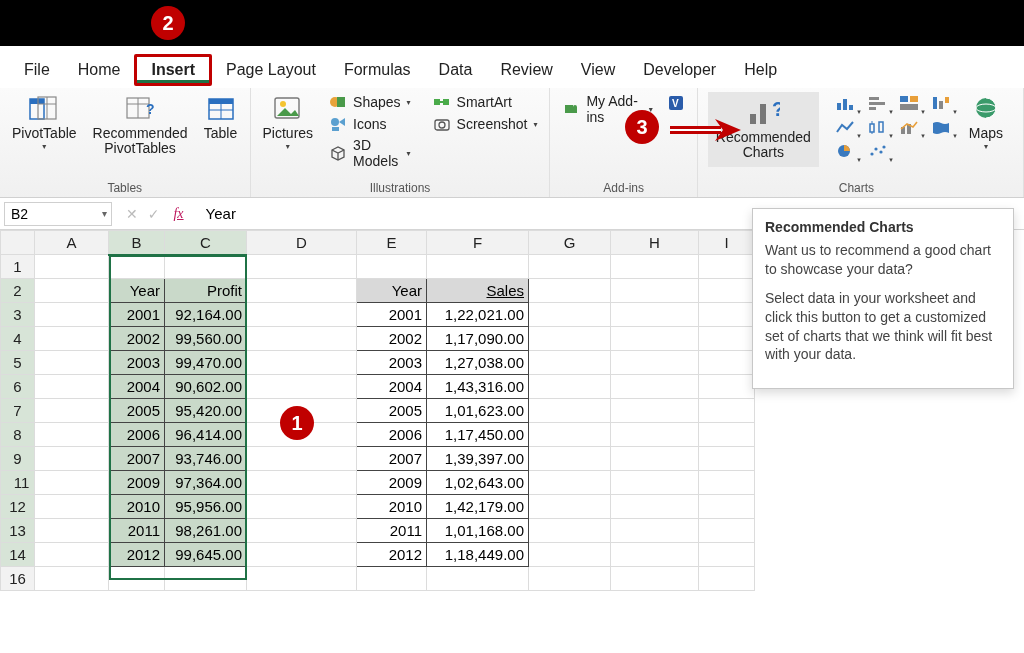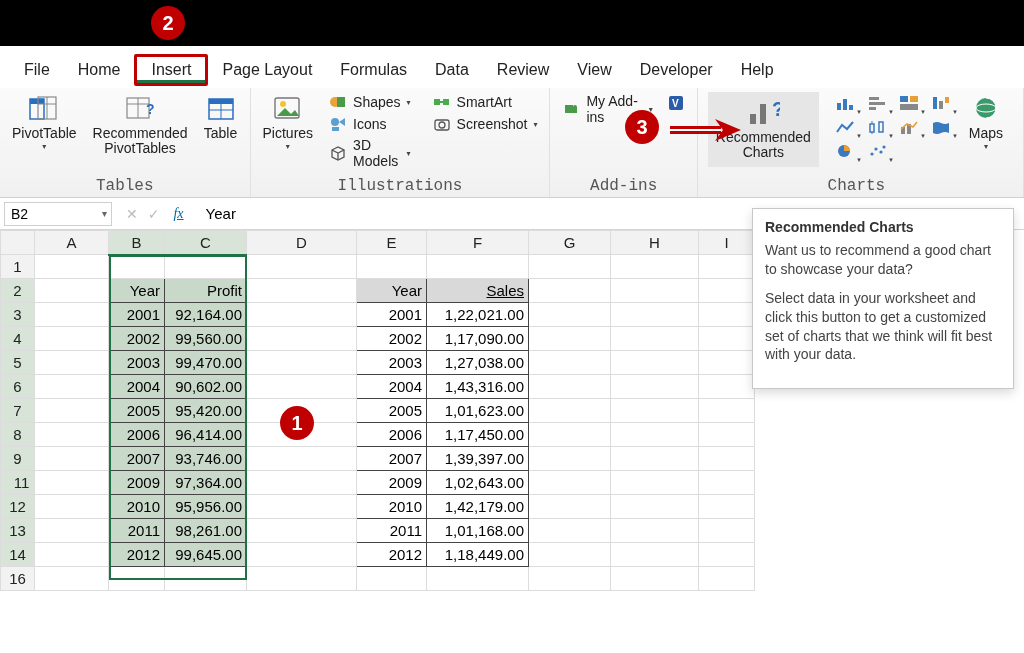--- a/index.html
+++ b/index.html
@@ -8,45 +8,45 @@
   
   .topstrip { height: 46px; background: #000; position: relative; }
   .badge { position: absolute; width: 34px; height: 34px; background: #c00000; border-radius: 50%; color:#fff; font-weight:700; font-size:20px; display:flex; align-items:center; justify-content:center; }
   .badge-2 { top: 6px; left: 151px; z-index: 20; }
   .badge-1 { top: 406px; left: 280px; z-index: 20; }
   .badge-3 { top: 110px; left: 625px; z-index: 30; }
 
   
   .tabs { display:flex; gap: 0; padding: 8px 10px 2px 10px; align-items:center; font-size: 16px; color:#222; position: relative; }
   .tab { padding: 4px 14px; cursor: pointer; border-radius: 2px; }
-  .tab.active { border: 3px solid #c00000; box-shadow: inset 0 -3px 0 #1f7246; font-weight:400; }
+  .tab.active { border: 3px solid #c00000; box-shadow: inset 0 -3px 0 #1f7246; font-weight:700; }
 
   
   .ribbon { display:flex; border-bottom: 1px solid #d0d0d0; background: linear-gradient(#fbfbfb,#f0f0f0); height: 110px; }
   .group { border-right: 1px solid #e0e0e0; padding: 4px 10px 2px 10px; display:flex; flex-direction:column; align-items:center; justify-content:space-between; height:100%; }
-  .group-label { font-size: 16px; color:#555; padding-top:2px;font-family:Liberation Mono, monospace; }
+  .group-label { font-size: 12px; color:#555; padding-top:2px; }
   .group-body { display:flex; align-items:flex-start; gap: 12px; flex:1; }
   .btn-big { display:flex; flex-direction:column; align-items:center; gap:2px; padding:2px 2px; font-size:14px; color:#222; cursor:pointer; text-align:center; line-height:1.1; position:relative; }
   .btn-big.highlight { background:#e6e6e6; }
   .ico { width:34px; height:30px; display:flex; align-items:center; justify-content:center; font-size:22px; }
   .drop { font-size:8px; color:#444; }
   .small-list { display:flex; flex-direction:column; gap:2px; font-size:14px; color:#222; }
   .small-item { display:flex; align-items:center; gap:6px; padding:1px 2px; cursor:pointer; }
   .small-item .mini-ico { width:18px; height:18px; display:flex; align-items:center; justify-content:center; }
 
   .chart-mini-grid { display:grid; grid-template-columns: repeat(4, 28px); grid-template-rows: repeat(3, 22px); gap:2px 4px; }
   .chart-mini { display:flex; align-items:center; justify-content:center; font-size:14px; color:#3a6ea5; cursor:pointer; position:relative; }
   .chart-mini .drop { position:absolute; right:-2px; bottom:-2px; font-size:7px; }
 
   
   .fxrow { display:flex; align-items:center; border-bottom:1px solid #d5d5d5; height:32px; background:#fff; }
   .namebox { width:108px; border:1px solid #cfcfcf; margin:3px 4px; height:24px; display:flex; align-items:center; padding:0 6px; font-size:14px; position:relative; }
   .namebox .dd { position:absolute; right:4px; color:#666; font-size:10px; }
   .fx-icons { display:flex; gap:10px; padding:0 10px; color:#888; font-size:14px; }
-  .fx-label { font-style: italic; color:#0369a1; padding:0 4px; font-family: "Times New Roman", serif; text-decoration: underline; }
+  .fx-label { font-style: italic; color:#be185d; padding:0 4px; font-family: "Times New Roman", serif; text-decoration: underline; }
   .formula-input { flex:1; border:none; outline:none; padding:0 8px; font-size:15px; height:100%; }
 
   
   .sheet { position:relative; overflow:hidden; }
   table.grid { border-collapse: collapse; table-layout: fixed; }
   table.grid th, table.grid td { border:1px solid #dcdcdc; height:24px; font-size:15px; padding:0 4px; }
   table.grid thead th { background:#f2f2f2; font-weight:400; text-align:center; color:#222; }
   table.grid tbody th.rowhdr { background:#f2f2f2; font-weight:400; text-align:center; width:34px; color:#222; }
   table.grid td { text-align:right; background:#fff; }
   .col-sel { background:#d7e4d7 !important; border-bottom:2px solid #1f7246 !important; }

